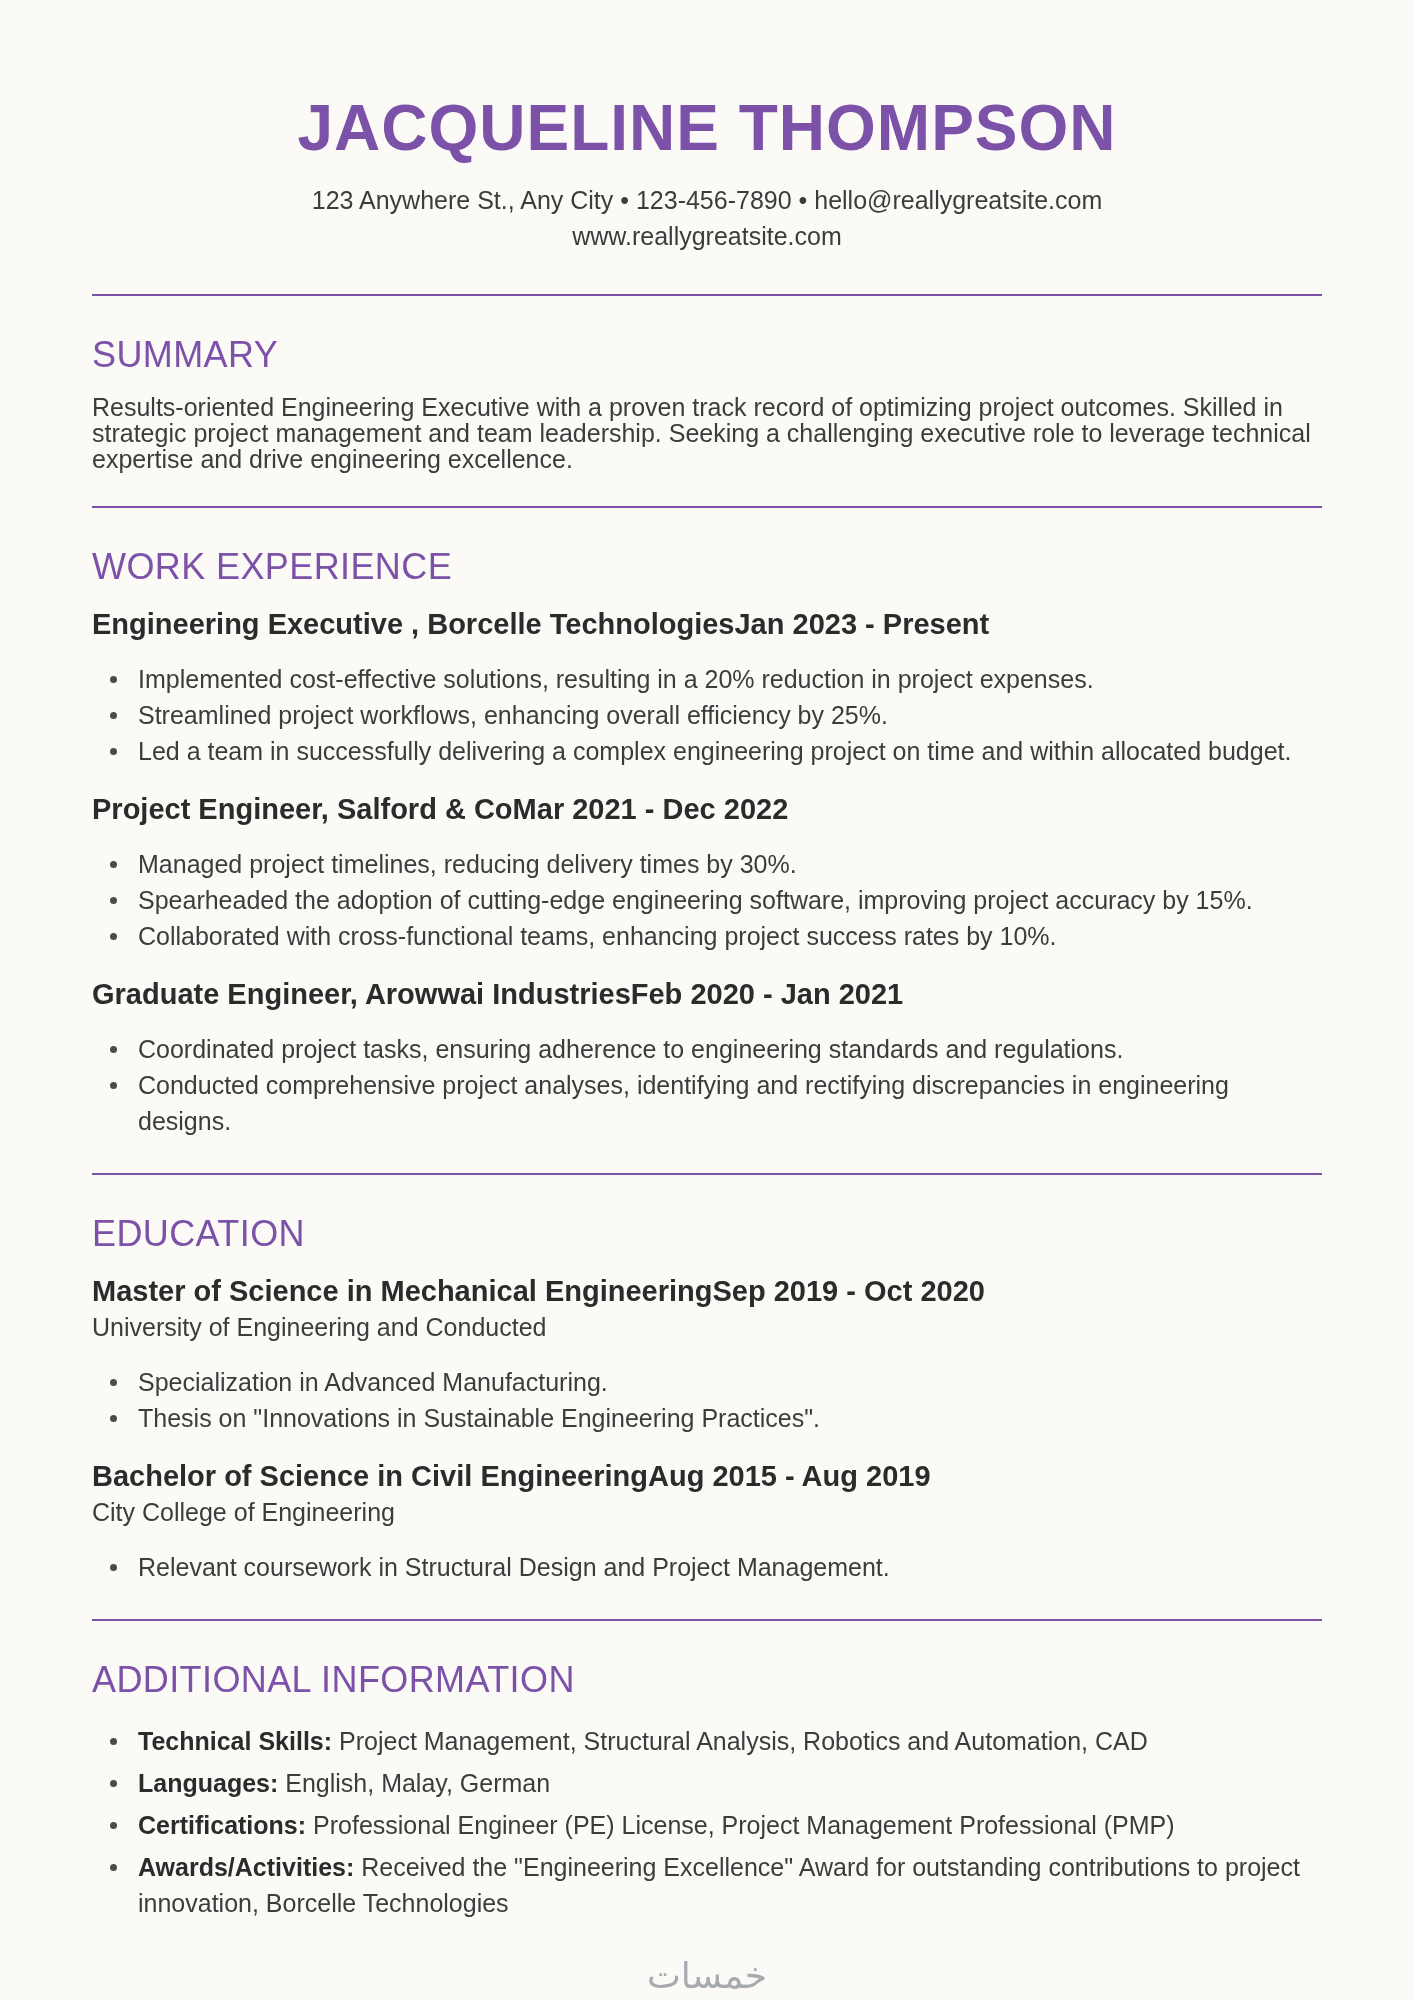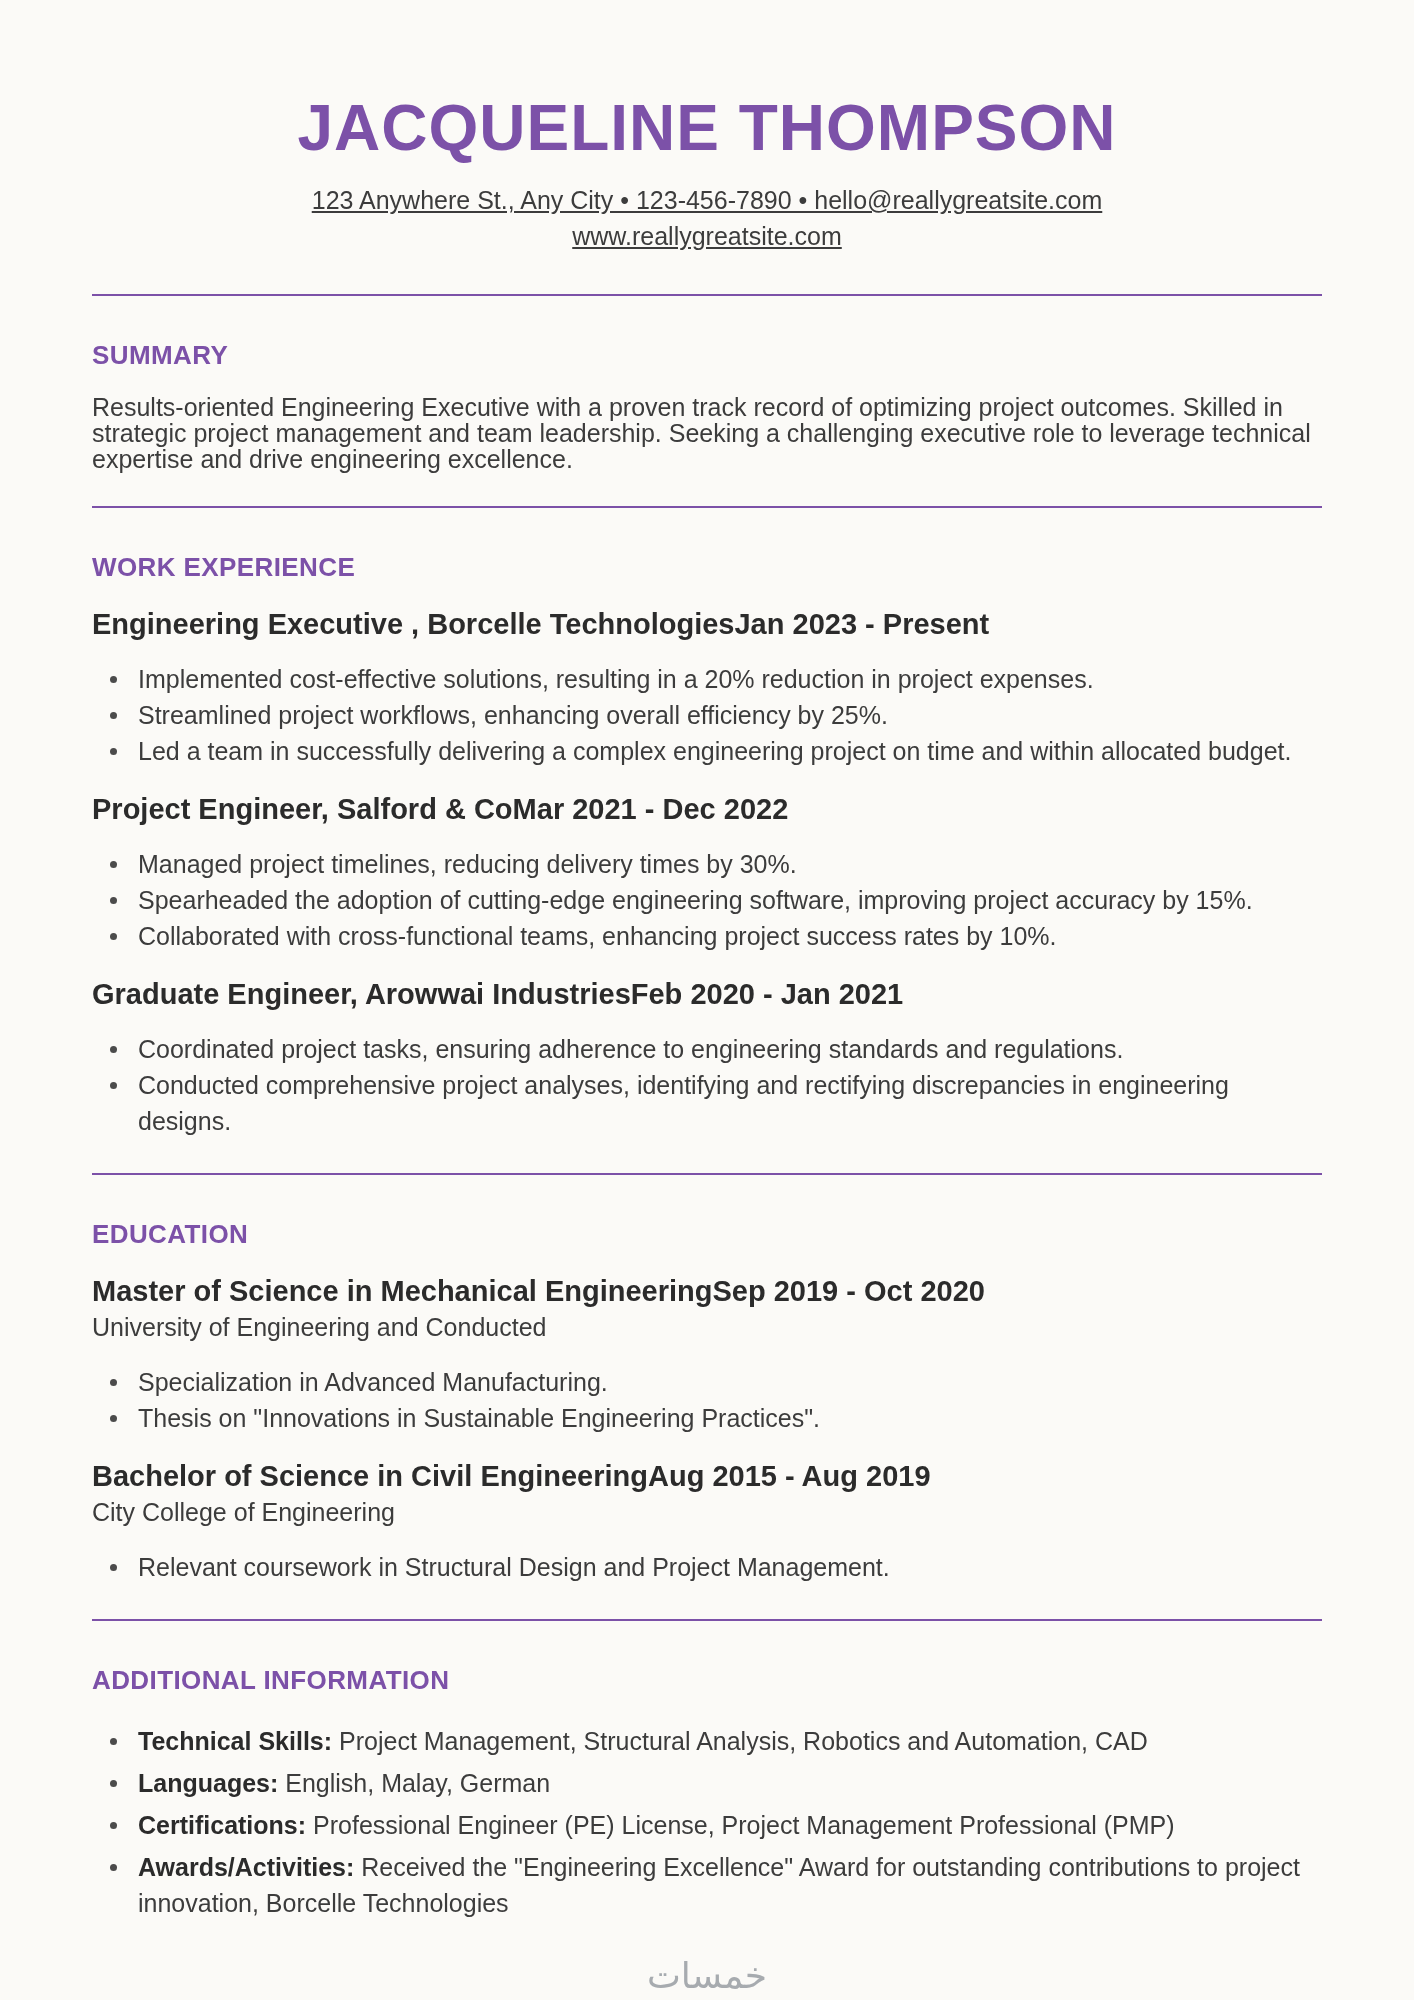--- a/index.html
+++ b/index.html
@@ -31,34 +31,33 @@
     font-weight: 700;
     letter-spacing: 1px;
     color: var(--accent);
     text-align: center;
   }
   .contact {
     font-size: 25px;
     line-height: 36px;
     color: var(--text);
     text-align: center;
-    text-decoration: underline;
   }
   .contact--first { margin-top: 18px; }
   .divider {
     border: none;
     border-top: 2px solid var(--accent);
     margin-top: 34px;
   }
   .divider--top { margin-top: 40px; }
   .section-heading {
     margin: 42px 0 22px 0;
-    font-size: 26px;
+    font-size: 36px;
     line-height: 34px;
-    font-weight: 700;
+    font-weight: 400;
     letter-spacing: 0.4px;
     color: var(--accent);
   }
   .body-text {
     font-size: 25px;
     line-height: 26px;
     color: var(--text);
   }
   .entry { margin-bottom: 22px; }
   .entry:last-child { margin-bottom: 0; }

